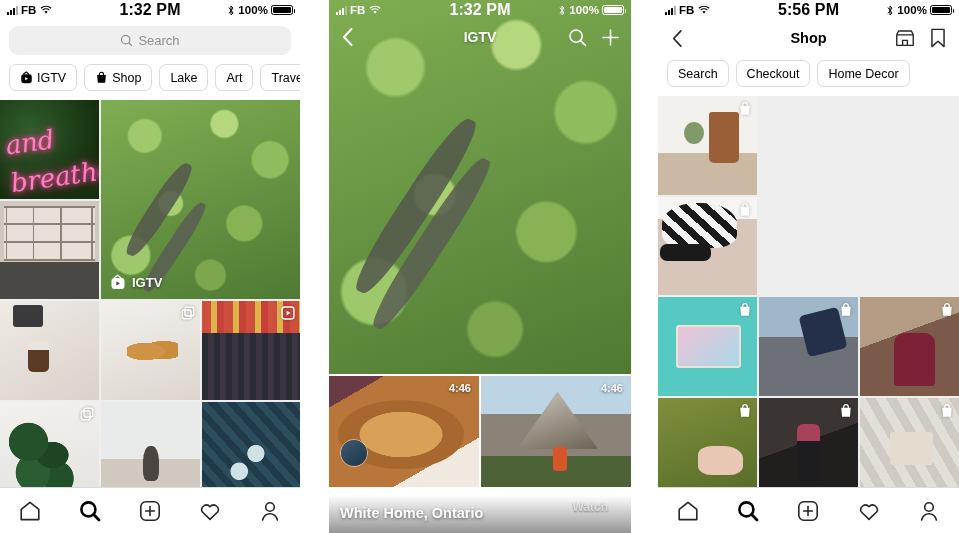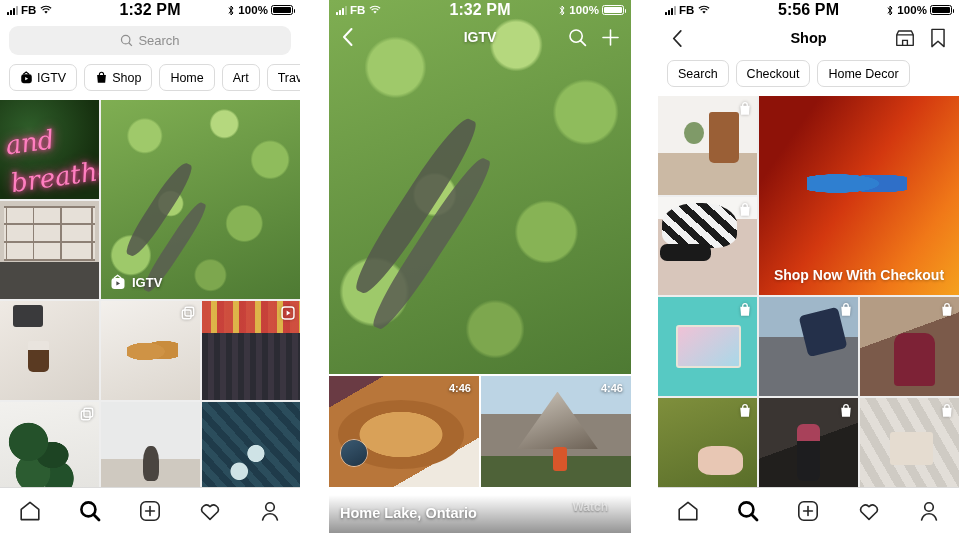--- a/index.html
+++ b/index.html
@@ -238,21 +238,21 @@
         <span>IGTV</span>
       </div>
       <div class="chip">
         <svg width="13" height="13" viewBox="0 0 16 16">
           <path d="M2.6 5h10.8l-.9 9.4H3.5z" fill="#000"></path>
           <path d="M5.4 5.6V4.2a2.6 2.6 0 0 1 5.2 0v1.4" stroke="#000" stroke-width="1.4" fill="none"></path>
         </svg>
         <span>Shop</span>
       </div>
       <div class="chip">
-        <span>Home</span>
+        <span>Lake</span>
       </div>
       <div class="chip">
         <span>Art</span>
       </div>
       <div class="chip">
         <span>Travel</span>
       </div>
 
     </div>
 
@@ -390,21 +390,21 @@
           <line x1="3.4" y1="12" x2="20.6" y2="12" stroke="#fff" stroke-width="1.8" stroke-linecap="round"></line>
         </svg>
       </span>
     </div>
 
     <div class="hero-avatar">
       <div class="ph manface"></div>
     </div>
 
     <div class="hero-meta">
-      <div class="hero-title">Home Lake, Ontario</div>
+      <div class="hero-title">White Home, Ontario</div>
     </div>
     <div class="watch-btn">Watch</div>
 
     <div class="igtv-thumbs">
       <div class="igtv-thumb">
         <div class="ph bread"></div>
         <span class="dur">4:46</span>
       </div>
       <div class="igtv-thumb">
         <div class="ph mountain"></div>
@@ -472,24 +472,20 @@
     </div>
 
     <div class="shop-grid">
       <div class="cell" style="left:0;top:0;width:99px;height:99px">
         <div class="ph tote"></div>
         <svg class="shop-bag" viewBox="0 0 16 17">
           <path d="M2.6 5.4h10.8l-.9 10.2H3.5z" fill="#fff"></path>
           <path d="M5.4 6V4.4a2.6 2.6 0 0 1 5.2 0V6" stroke="#fff" stroke-width="1.5" fill="none"></path>
         </svg>
       </div>
-      <div class="cell" style="left:101px;top:0;width:200px;height:199px">
-        <div class="ph checkout"></div>
-        <div class="checkout-label">Shop Now With Checkout</div>
-      </div>
       <div class="cell" style="left:0;top:101px;width:99px;height:98px">
         <div class="ph sunwoman"></div>
         <svg class="shop-bag" viewBox="0 0 16 17">
           <path d="M2.6 5.4h10.8l-.9 10.2H3.5z" fill="#fff"></path>
           <path d="M5.4 6V4.4a2.6 2.6 0 0 1 5.2 0V6" stroke="#fff" stroke-width="1.5" fill="none"></path>
         </svg>
       </div>
 
       <div class="cell" style="left:0;top:201px;width:99px;height:99px">
         <div class="ph purse"></div>

